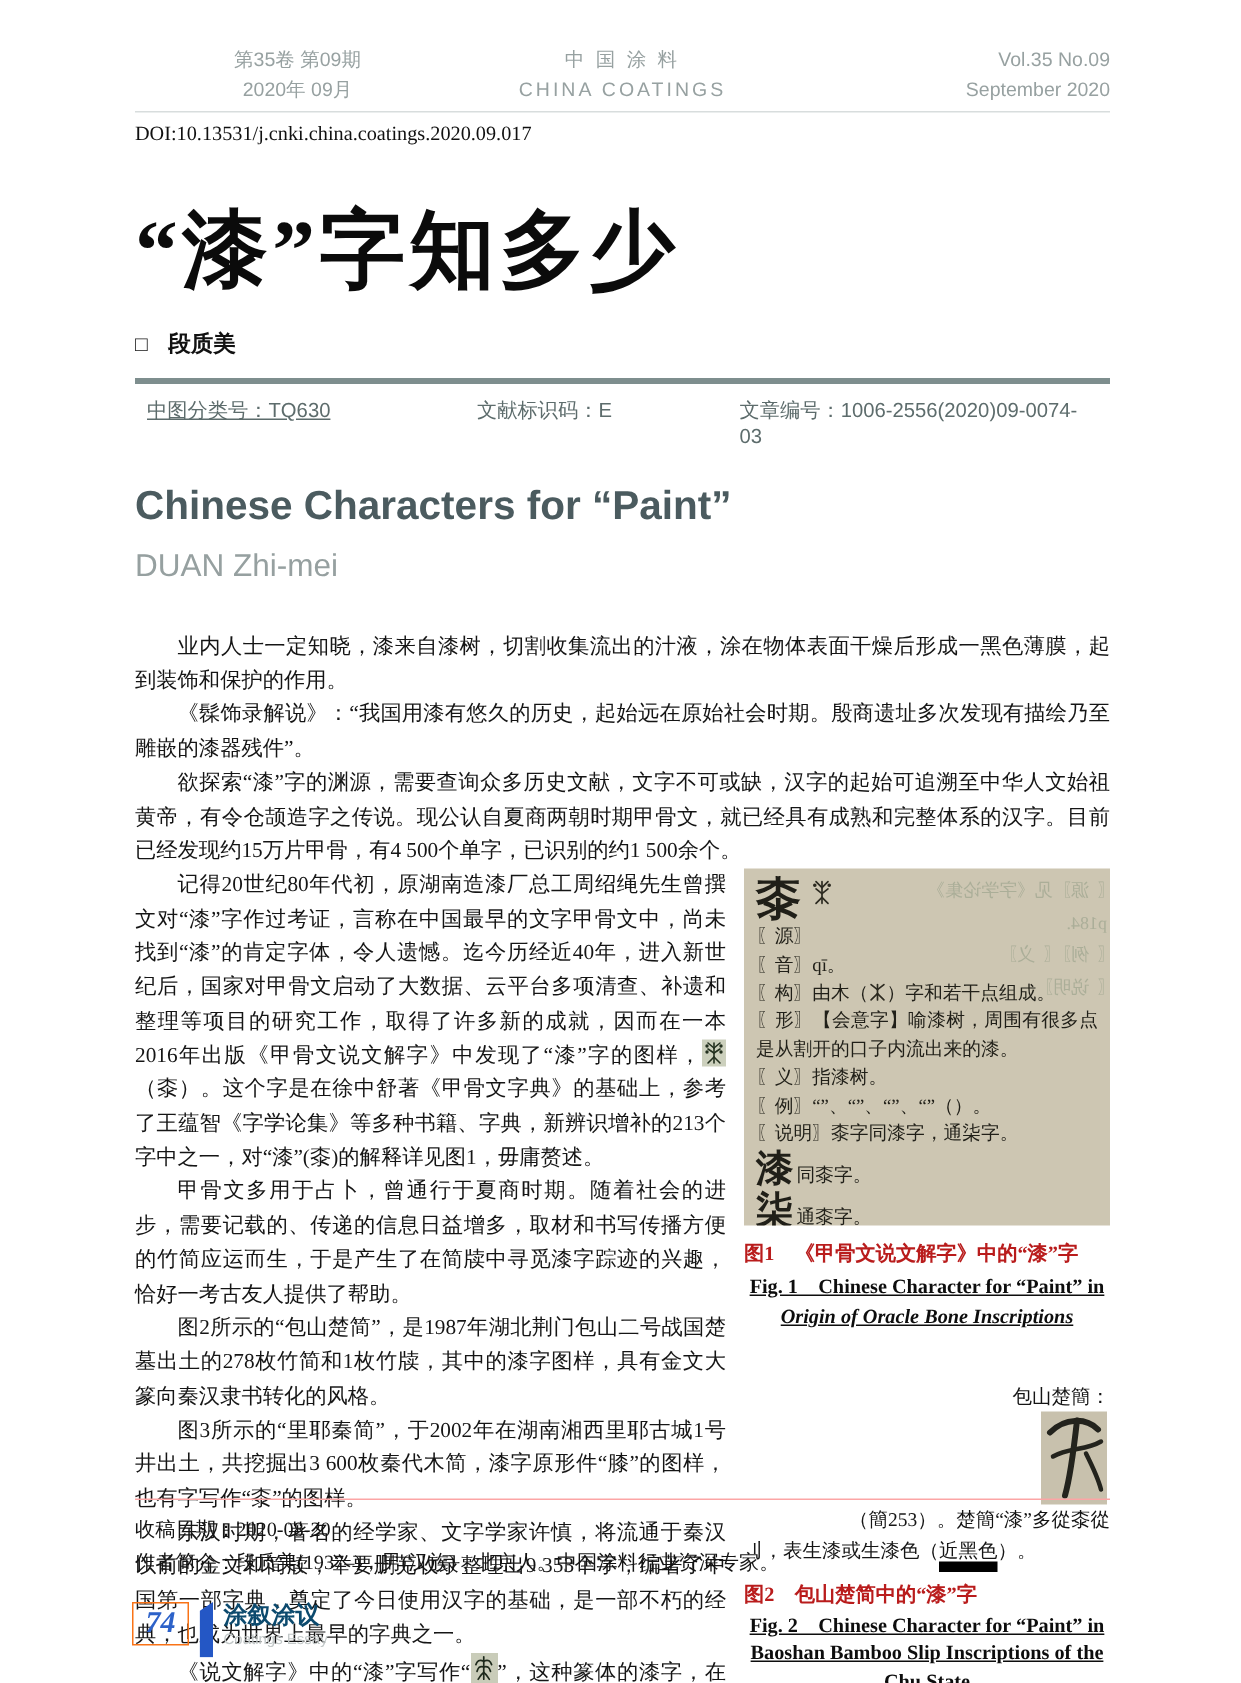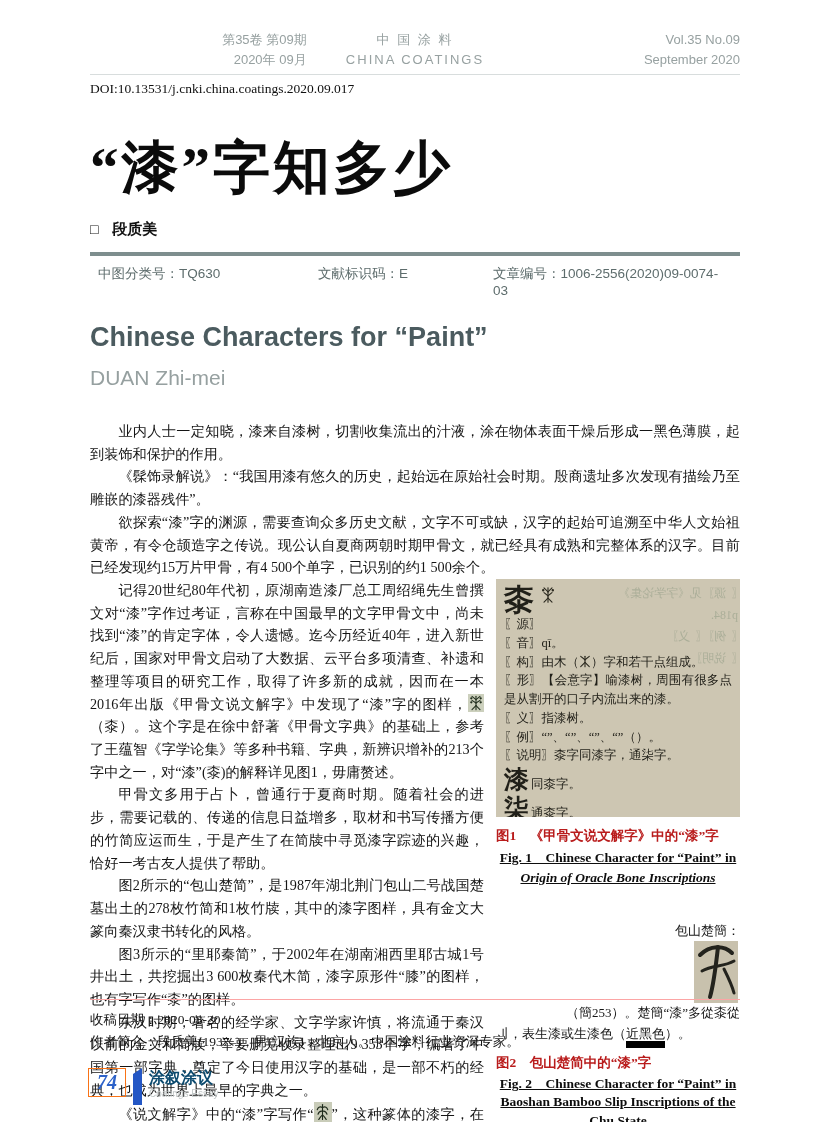--- a/index.html
+++ b/index.html
@@ -3,35 +3,35 @@
 <meta charset="utf-8">
 <style>
   html,body{margin:0;padding:0;background:#fff;}
   .page{position:relative;width:827px;height:1122px;background:#ffffff;overflow:hidden;
         font-family:"Liberation Serif",serif;color:#151515;}
   .content{margin:0 87px 0 90px;}
 
   
   .journal-header{display:flex;margin-top:30px;font-size:13px;line-height:1.55;color:#97a1a1;
                   font-family:"Liberation Sans",sans-serif;}
-  .jh-left{flex:1;text-align:right;}
+  .jh-left{flex:1;text-align:center;}
   .jh-center{flex:1;text-align:center;letter-spacing:2px;}
   .jh-right{flex:1;text-align:right;}
   .header-rule{border-bottom:1px solid #d8dddd;margin-top:4px;}
   .doi{margin-top:6px;font-size:13.5px;color:#101010;}
 
   
   .cn-title{margin-top:40px;font-size:57px;font-weight:900;letter-spacing:3px;color:#0b0b0b;
             font-family:"Liberation Serif",serif;line-height:1.1;}
   .author-row{margin-top:20px;font-size:15px;font-weight:bold;color:#111;}
   .author-row .sq{font-weight:normal;margin-right:10px;font-size:14px;}
   .thick-rule{margin-top:13px;height:4px;background:#7e8e8e;}
   .meta-row{display:flex;padding:9px 8px 6px 8px;font-size:13.5px;color:#5d6c6c;
             font-family:"Liberation Sans",sans-serif;}
-  .meta-row .m1{width:220px;}
+  .meta-row .m1{width:220px;text-decoration:underline;}
   .meta-row .m2{width:175px;}
   .meta-row .m3{flex:1;}
   .en-title{margin-top:18px;font-size:27px;font-weight:bold;color:#4b5b5f;
             font-family:"Liberation Sans",sans-serif;}
   .en-author{margin-top:13px;font-size:21px;color:#96a0a0;font-family:"Liberation Sans",sans-serif;}
 
   
   .body-text{margin-top:30px;font-size:14.2px;line-height:1.6;text-align:justify;color:#151515;}
   .body-text p{margin:0;text-indent:2em;}
   .cols{display:flex;align-items:flex-start;}

